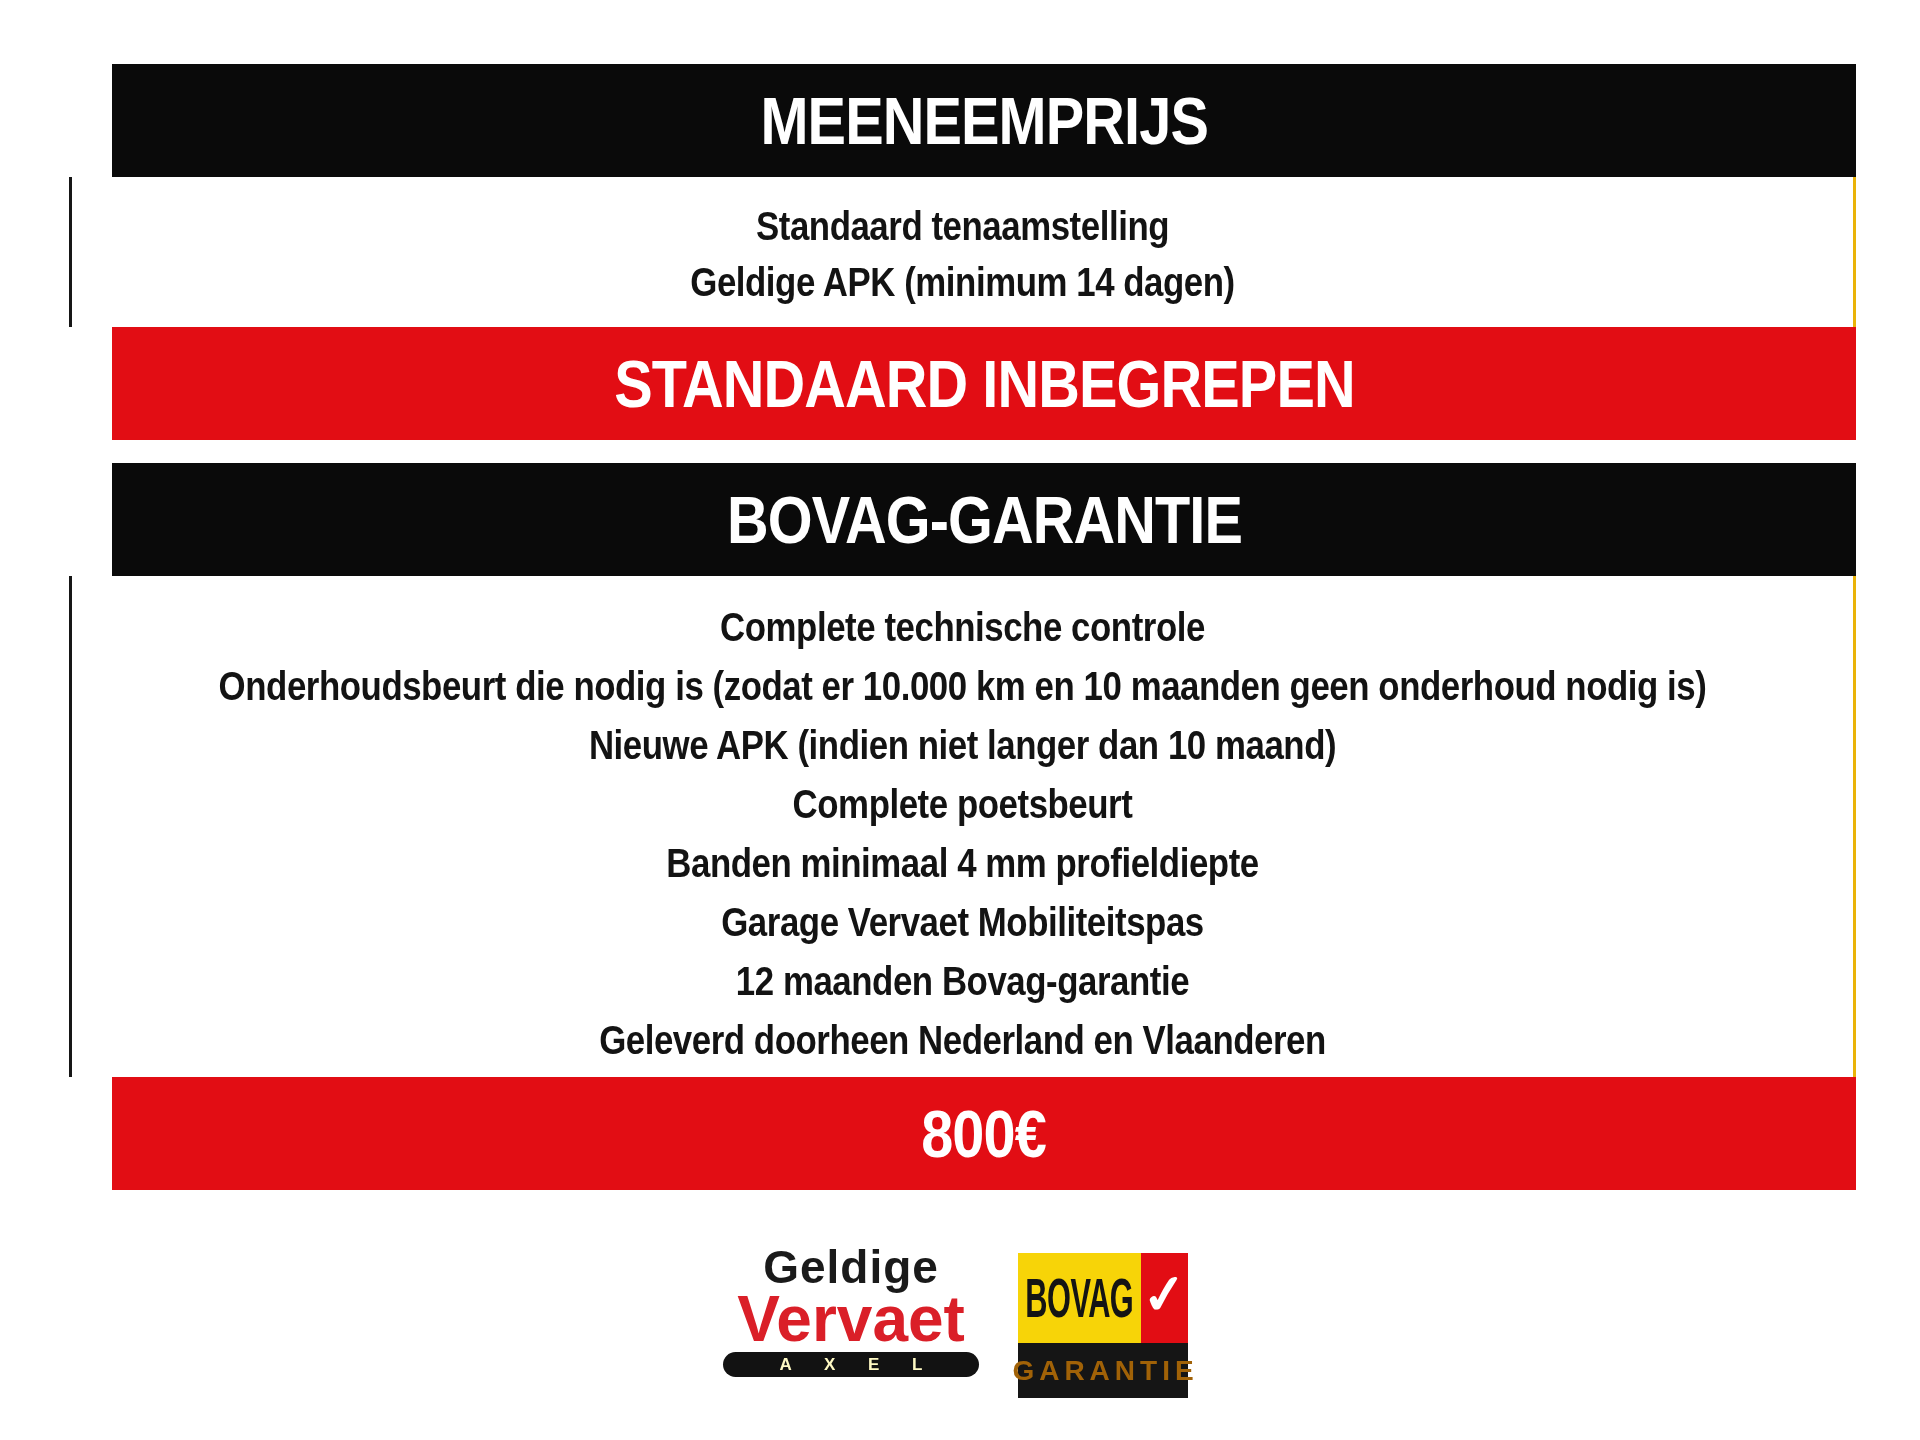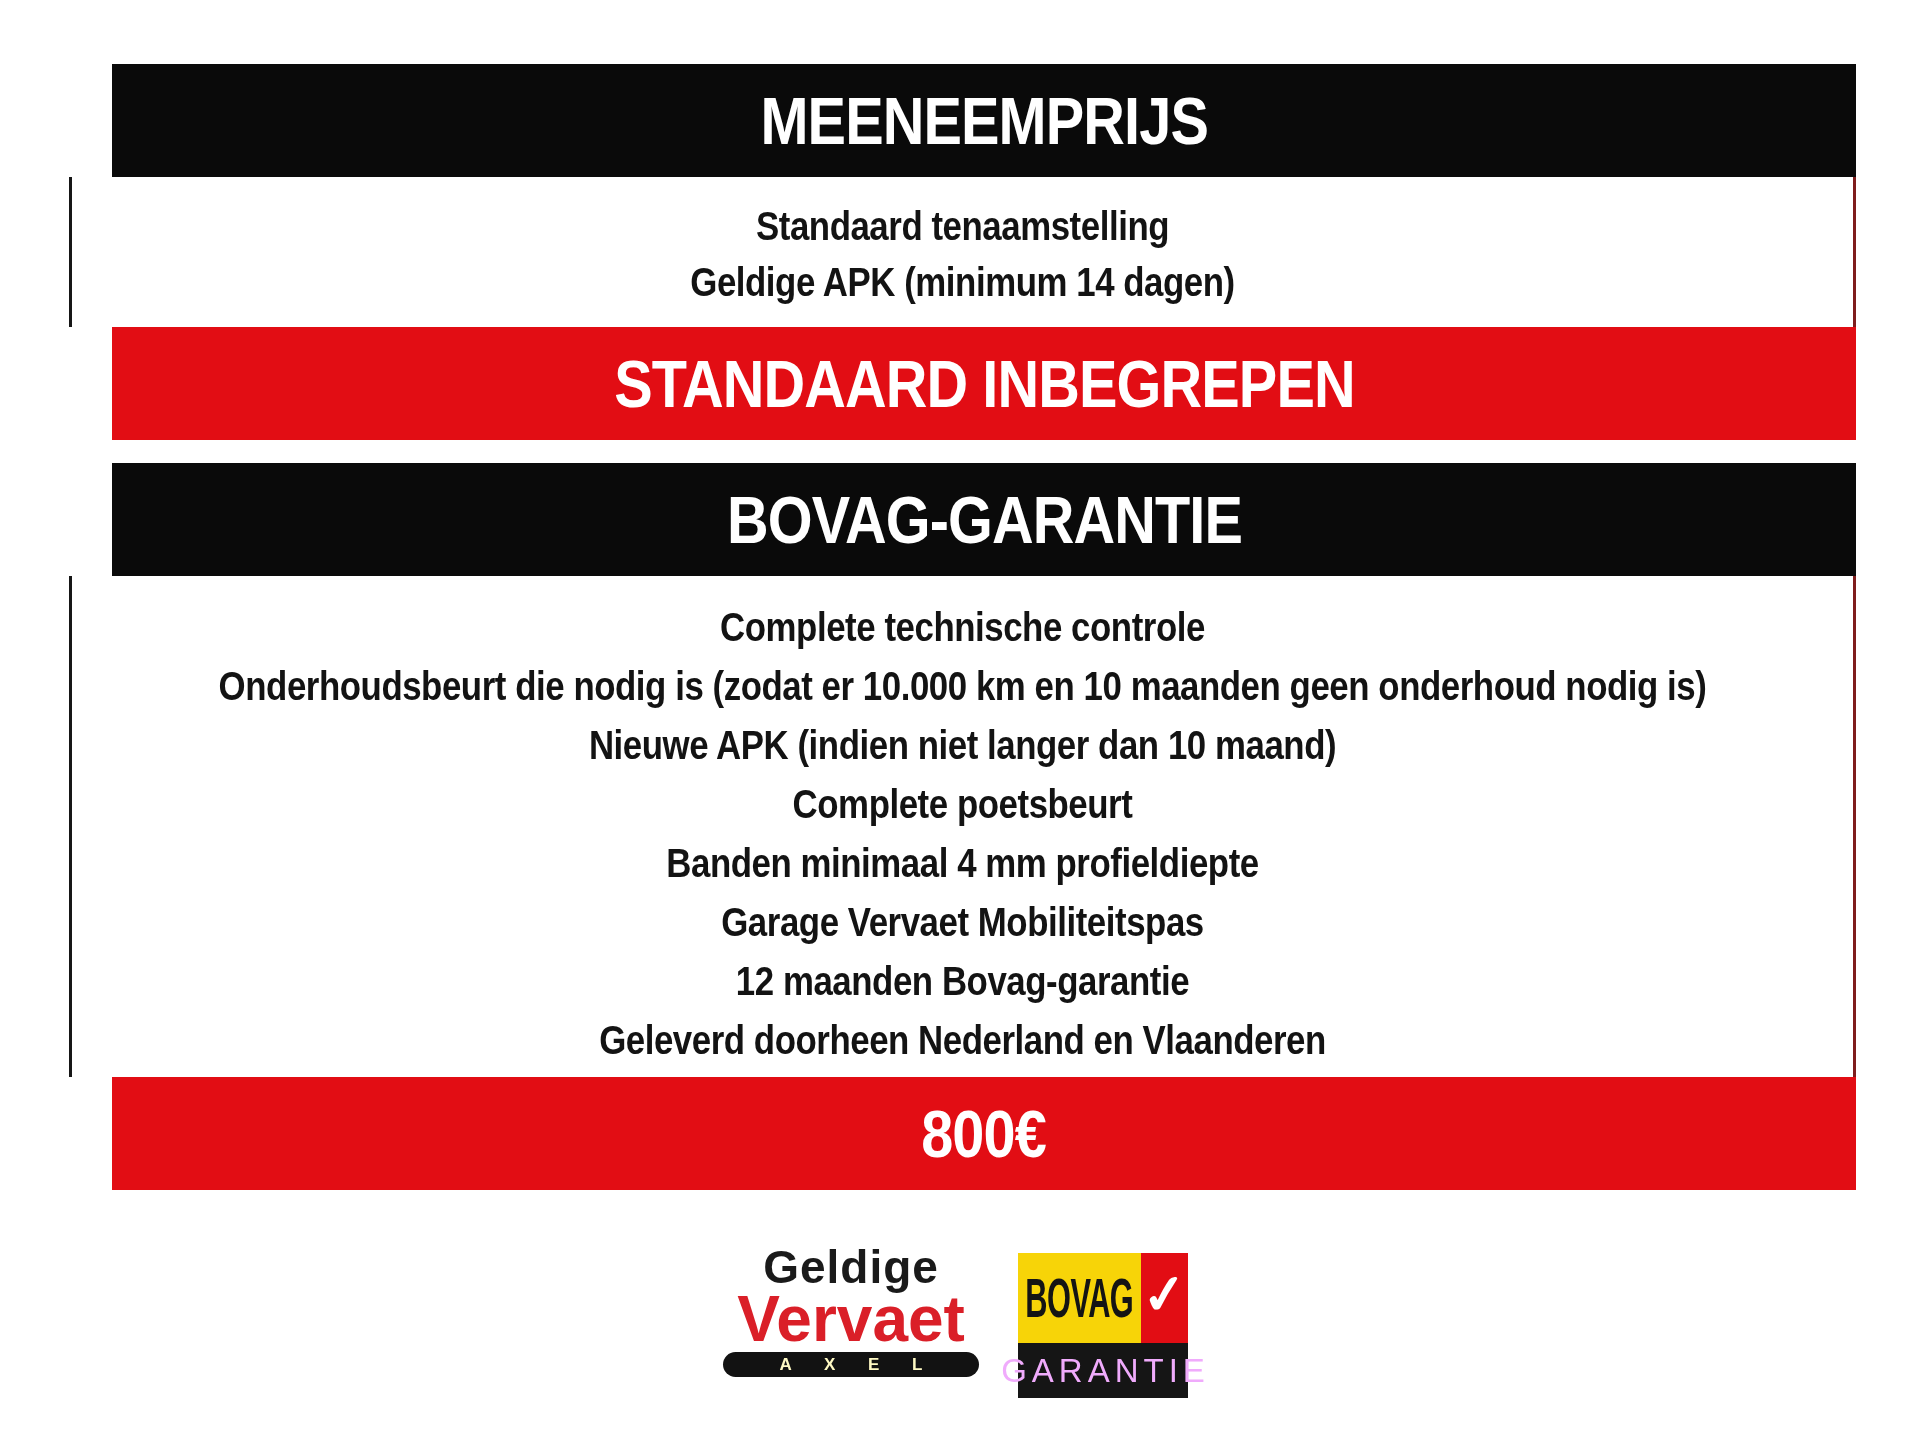--- a/index.html
+++ b/index.html
@@ -32,21 +32,21 @@
     font-size: 67px;
     font-weight: 700;
     letter-spacing: -1px;
     white-space: nowrap;
     display: inline-block;
     transform: scaleX(0.86);
   }
   .white-box {
     background: #ffffff;
     border-left: 3px solid #161616;
-    border-right: 3px solid #7f1d1d;
+    border-right: 3px solid #eab308;
     box-sizing: border-box;
     text-align: center;
   }
   .box-conditions { height: 150px; padding-top: 21px; }
   .box-benefits   { height: 501px; padding-top: 22px; }
   .body-line {
     font-size: 40px;
     font-weight: 700;
     letter-spacing: -0.5px;
     color: #131313;
@@ -134,23 +134,23 @@
     margin-top: -8px;
   }
   .bovag-bottom {
     height: 55px;
     background: #151515;
     display: flex;
     align-items: center;
     justify-content: center;
   }
   .garantie-word {
-    color: #f0abfc;
-    font-size: 33px;
-    font-weight: 400;
+    color: #a16207;
+    font-size: 28px;
+    font-weight: 700;
     letter-spacing: 5px;
     padding-left: 5px;
     white-space: nowrap;
   }
 </style>
 </head>
 <body>
 
 <div class="canvas">
   <div class="content">

